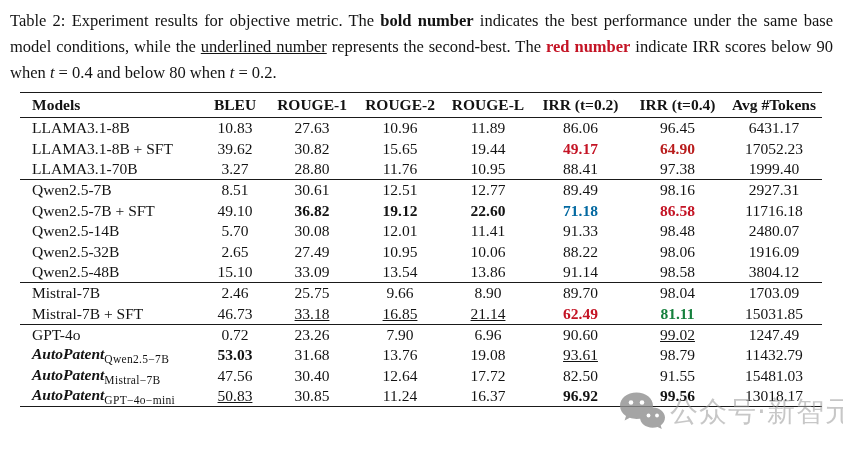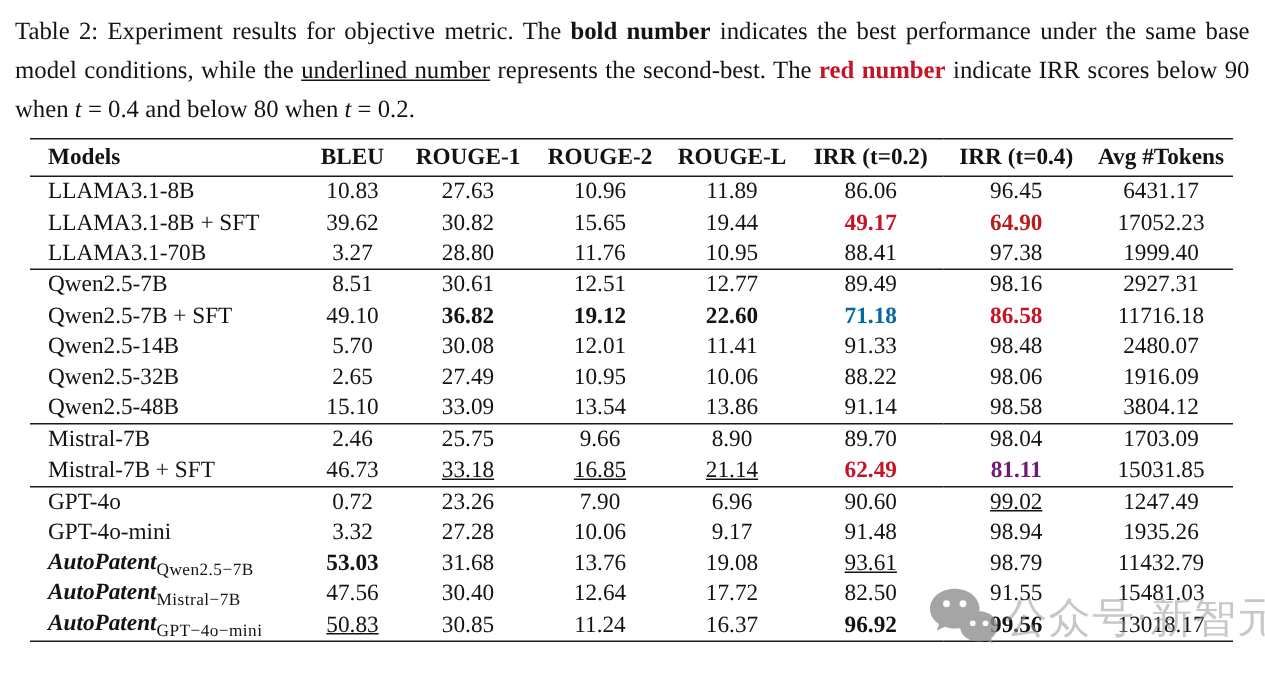--- a/index.html
+++ b/index.html
@@ -191,42 +191,32 @@
           <td>98.04</td>
           <td>1703.09</td>
         </tr>
         <tr>
           <td>Mistral-7B + SFT</td>
           <td>46.73</td>
           <td class="cell-u">33.18</td>
           <td class="cell-u">16.85</td>
           <td class="cell-u">21.14</td>
           <td class="cell-rb" style="color: rgb(196, 20, 37);">62.49</td>
-          <td class="cell-rb" style="color: #701a75;">81.11</td>
+          <td class="cell-rb" style="color: #15803d;">81.11</td>
           <td>15031.85</td>
         </tr>
         <tr class="sep">
           <td>GPT-4o</td>
           <td>0.72</td>
           <td>23.26</td>
           <td>7.90</td>
           <td>6.96</td>
           <td>90.60</td>
           <td class="cell-u">99.02</td>
           <td>1247.49</td>
-        </tr>
-        <tr>
-          <td>GPT-4o-mini</td>
-          <td>3.32</td>
-          <td>27.28</td>
-          <td>10.06</td>
-          <td>9.17</td>
-          <td>91.48</td>
-          <td>98.94</td>
-          <td>1935.26</td>
         </tr>
         <tr>
           <td><span class="ap">AutoPatent</span><sub>Qwen2.5−7B</sub></td>
           <td class="cell-b">53.03</td>
           <td>31.68</td>
           <td>13.76</td>
           <td>19.08</td>
           <td class="cell-u">93.61</td>
           <td>98.79</td>
           <td>11432.79</td>

